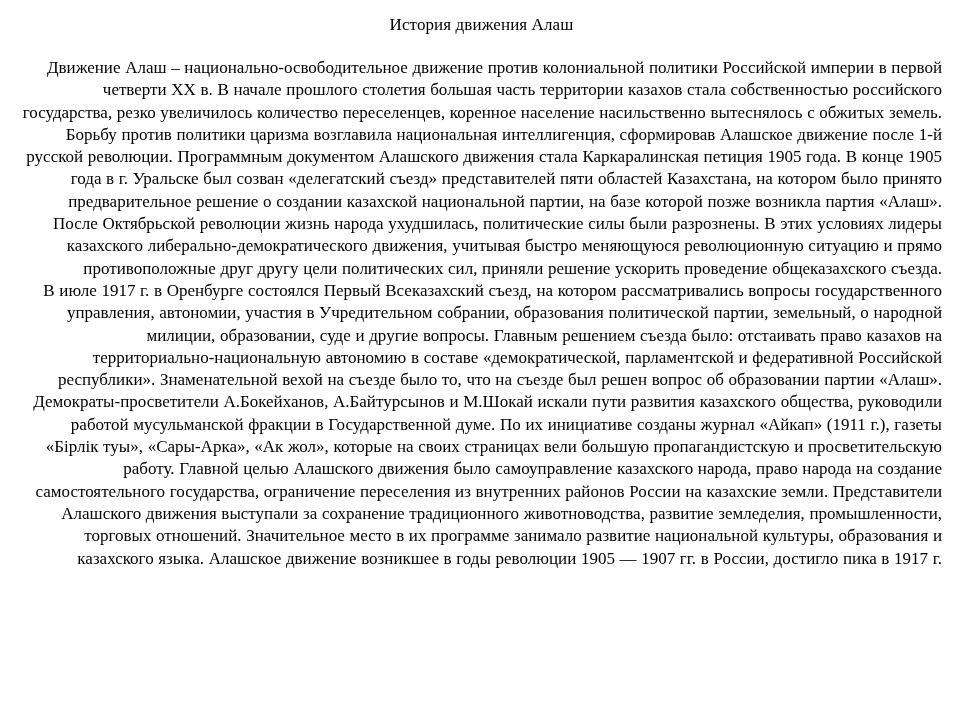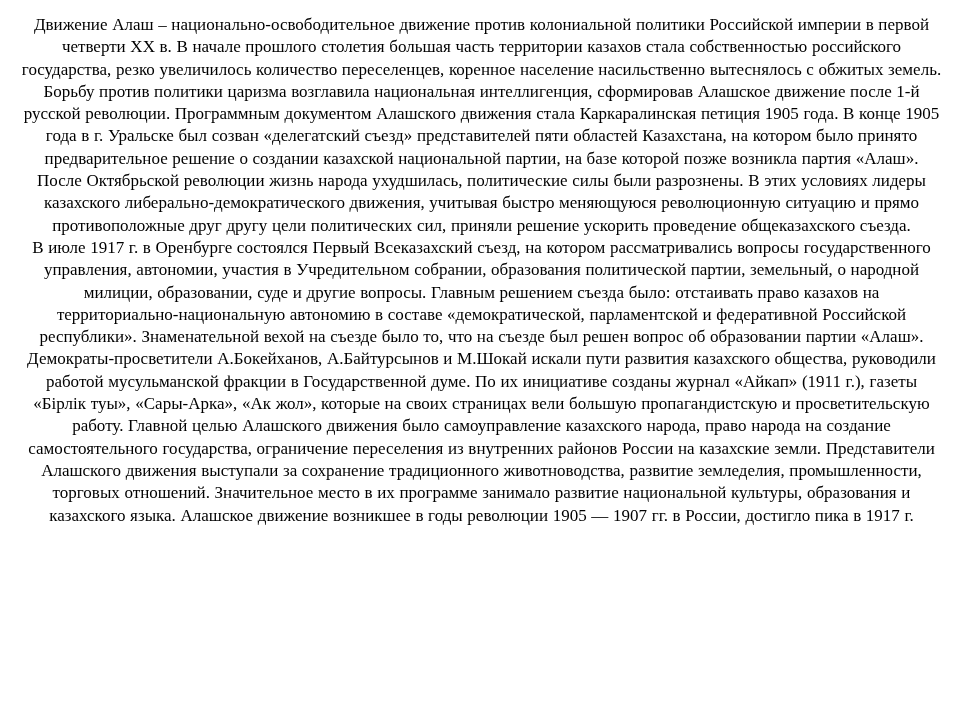--- a/index.html
+++ b/index.html
@@ -24,24 +24,25 @@
     font-size: 17px;
     font-weight: normal;
     text-align: center;
     line-height: 22px;
     margin-bottom: 21px;
     letter-spacing: 0.1px;
   }
   .doc-paragraph {
     font-size: 17px;
     line-height: 22.3px;
-    text-align: center;
+    text-align: right;
     word-spacing: 0.4px;
   }
 </style>
 </head>
 <body>
 
 <div class="page">
+  <h1 class="doc-title">История движения Алаш</h1>
   <p class="doc-paragraph">Движение Алаш – национально-освободительное движение против колониальной политики Российской империи в первой четверти XX в. В начале прошлого столетия большая часть территории казахов стала собственностью российского государства, резко увеличилось количество переселенцев, коренное население насильственно вытеснялось с обжитых земель. Борьбу против политики царизма возглавила национальная интеллигенция, сформировав Алашское движение после 1-й русской революции. Программным документом Алашского движения стала Каркаралинская петиция 1905 года. В конце 1905 года в г. Уральске был созван «делегатский съезд» представителей пяти областей Казахстана, на котором было принято предварительное решение о создании казахской национальной партии, на базе которой позже возникла партия «Алаш». После Октябрьской революции жизнь народа ухудшилась, политические силы были разрознены. В этих условиях лидеры казахского либерально-демократического движения, учитывая быстро меняющуюся революционную ситуацию и прямо противоположные друг другу цели политических сил, приняли решение ускорить проведение общеказахского съезда.</p>
   <p class="doc-paragraph">В июле 1917 г. в Оренбурге состоялся Первый Всеказахский съезд, на котором рассматривались вопросы государственного управления, автономии, участия в Учредительном собрании, образования политической партии, земельный, о народной милиции, образовании, суде и другие вопросы. Главным решением съезда было: отстаивать право казахов на территориально-национальную автономию в составе «демократической, парламентской и федеративной Российской республики». Знаменательной вехой на съезде было то, что на съезде был решен вопрос об образовании партии «Алаш».</p>
   <p class="doc-paragraph">Демократы-просветители А.Бокейханов, А.Байтурсынов и М.Шокай искали пути развития казахского общества, руководили работой мусульманской фракции в Государственной думе. По их инициативе созданы журнал «Айкап» (1911 г.), газеты «Бірлік туы», «Сары-Арка», «Ак жол», которые на своих страницах вели большую пропагандистскую и просветительскую работу. Главной целью Алашского движения было самоуправление казахского народа, право народа на создание самостоятельного государства, ограничение переселения из внутренних районов России на казахские земли. Представители Алашского движения выступали за сохранение традиционного животноводства, развитие земледелия, промышленности, торговых отношений. Значительное место в их программе занимало развитие национальной культуры, образования и казахского языка. Алашское движение возникшее в годы революции 1905 — 1907 гг. в России, достигло пика в 1917 г.</p>
 </div>
 
 </body></html>

